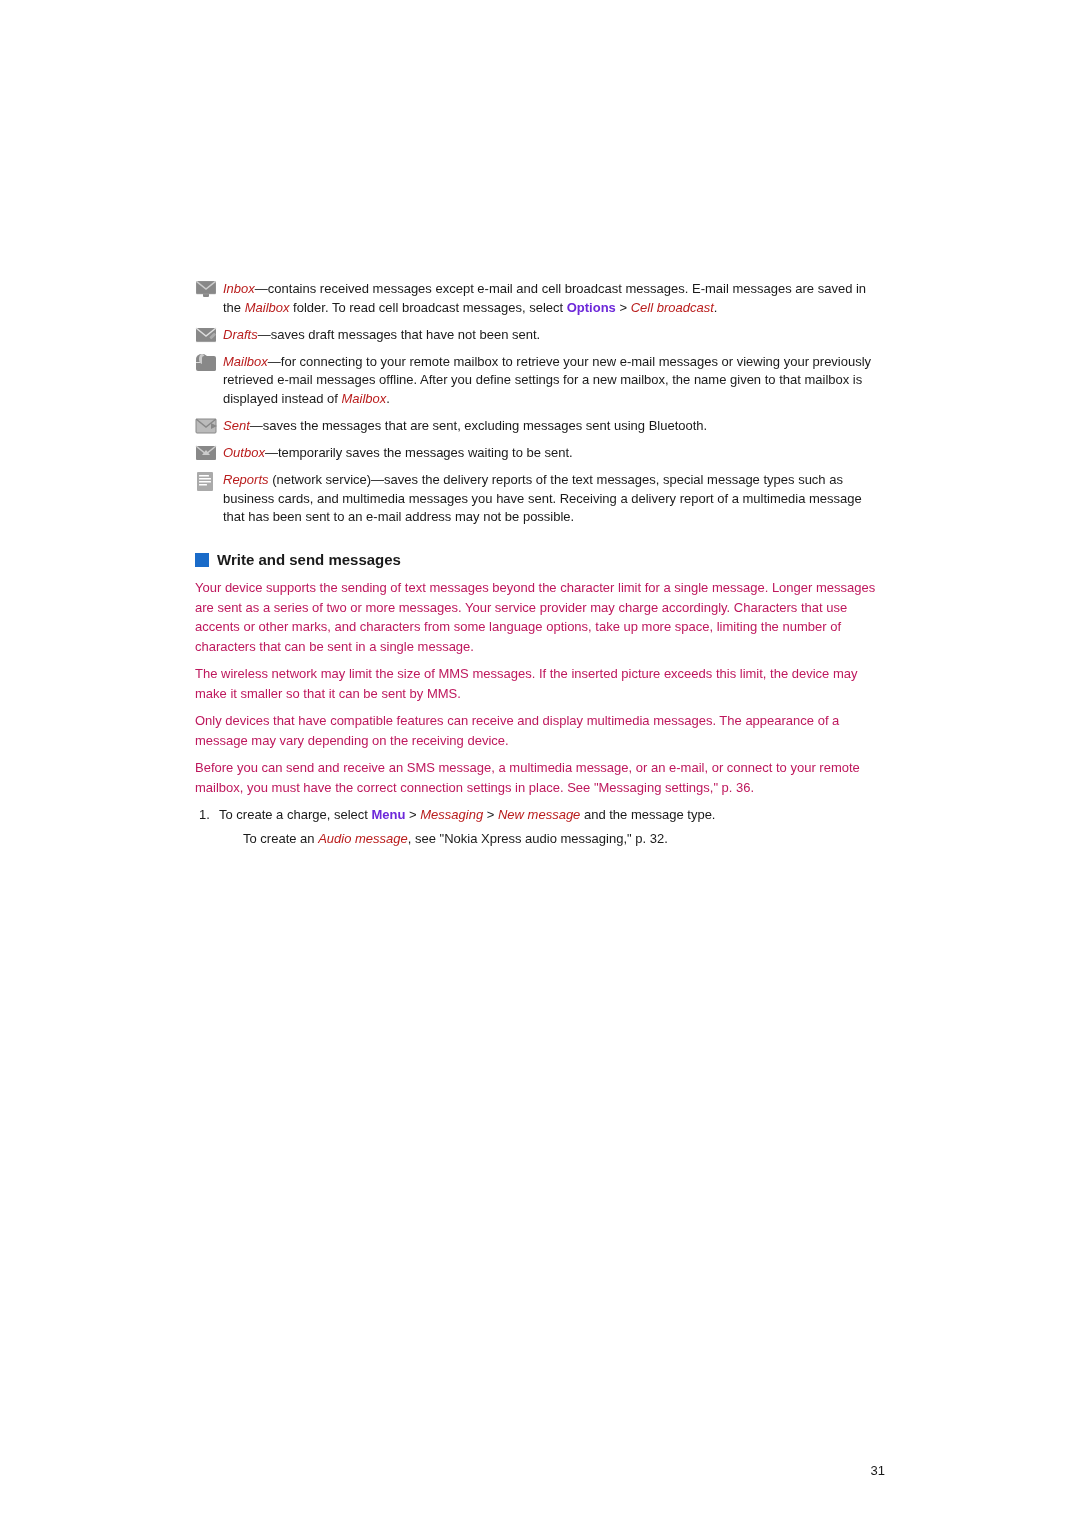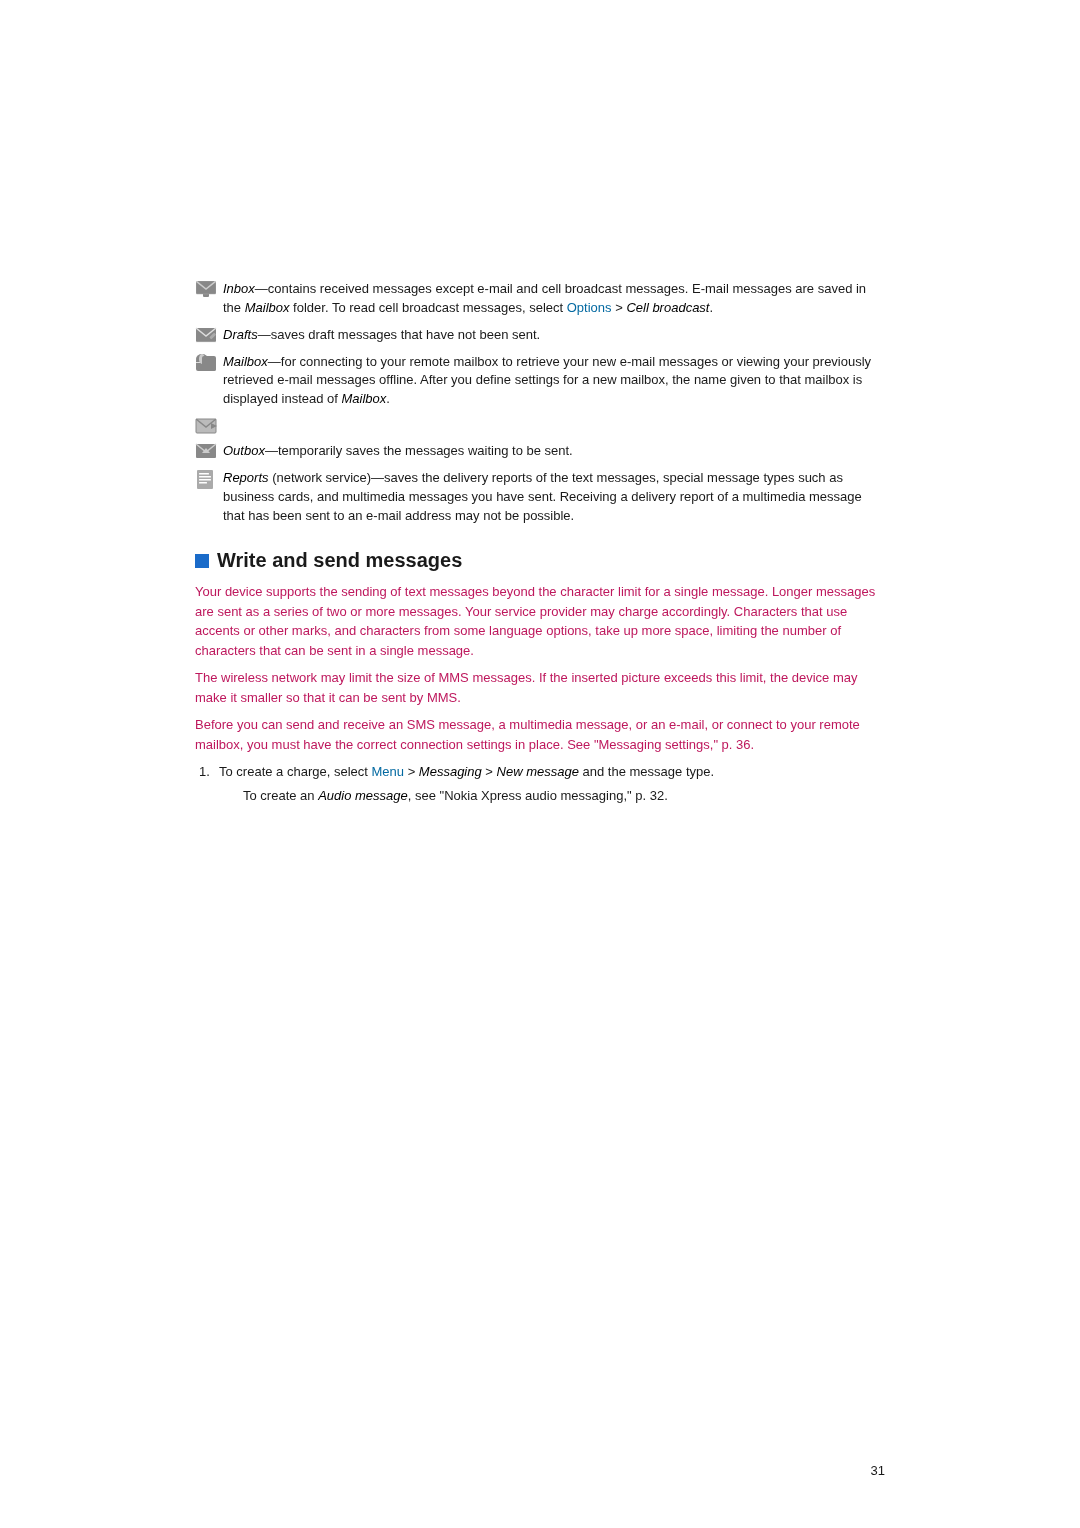--- a/index.html
+++ b/index.html
@@ -43,27 +43,27 @@
       min-width: 22px;
       margin-right: 6px;
       margin-top: 1px;
       display: flex;
       align-items: center;
       justify-content: center;
     }
 
     .text-italic-blue {
       font-style: italic;
-      color: #000000;
+      color: #b91c1c;
       text-decoration: none;
     }
 
     .text-bold-blue {
-      font-weight: normal;
-      color: #0369a1;
+      font-weight: bold;
+      color: #6d28d9;
       text-decoration: none;
     }
 
     .text-normal {
       line-height: 1.45;
     }
 
     .section-header {
       display: flex;
       align-items: center;
@@ -73,21 +73,21 @@
 
     .section-header-square {
       width: 14px;
       height: 14px;
       background: #1a6bc9;
       margin-right: 8px;
       min-width: 14px;
     }
 
     .section-header-title {
-      font-size: 20px;
+      font-size: 15px;
       font-weight: bold;
       color: #1a1a1a;
     }
 
     .paragraph {
       line-height: 1.5;
       margin-bottom: 8px;
       font-size: 13px;
       color: #be185d;
     }
@@ -181,20 +181,23 @@
     </div>
 
     <div class="list-item">
       <div class="list-item-icon">
         <svg width="22" height="16" viewBox="0 0 22 16">
           <rect x="1" y="1" width="20" height="14" rx="1" fill="#bbb" stroke="#888" stroke-width="1"></rect>
           <polyline points="1,1 11,9 21,1" fill="none" stroke="#888" stroke-width="1.5"></polyline>
 
           <polygon points="16,5 22,8 16,11" fill="#888"></polygon>
         </svg>
+      </div>
+      <div class="text-normal">
+        <span class="text-italic-blue">Sent</span><span>—saves the messages that are sent, excluding messages sent using Bluetooth.</span>
       </div>
     </div>
 
     <div class="list-item">
       <div class="list-item-icon">
         <svg width="22" height="16" viewBox="0 0 22 16">
           <rect x="1" y="1" width="20" height="14" rx="1" fill="#888"></rect>
           <polyline points="1,1 11,9 21,1" fill="none" stroke="#ccc" stroke-width="1.5"></polyline>
 
           <polygon points="11,5 15,10 7,10" fill="#ccc"></polygon>
@@ -220,20 +223,21 @@
       </div>
     </div>
 
     <div class="section-header">
       <div class="section-header-square"></div>
       <span class="section-header-title">Write and send messages</span>
     </div>
 
     <p class="paragraph">Your device supports the sending of text messages beyond the character limit for a single message. Longer messages are sent as a series of two or more messages. Your service provider may charge accordingly. Characters that use accents or other marks, and characters from some language options, take up more space, limiting the number of characters that can be sent in a single message.</p>
     <p class="paragraph">The wireless network may limit the size of MMS messages. If the inserted picture exceeds this limit, the device may make it smaller so that it can be sent by MMS.</p>
+    <p class="paragraph">Only devices that have compatible features can receive and display multimedia messages. The appearance of a message may vary depending on the receiving device.</p>
     <p class="paragraph">Before you can send and receive an SMS message, a multimedia message, or an e-mail, or connect to your remote mailbox, you must have the correct connection settings in place. See "Messaging settings," p. 36.</p>
 
     <div class="numbered-item">
       <span class="numbered-item-num">1.</span>
       <div class="numbered-item-text">
         <span>To create a charge, select </span><span class="text-bold-blue">Menu</span><span> &gt; </span><span class="text-italic-blue">Messaging</span><span> &gt; </span><span class="text-italic-blue">New message</span><span> and the message type.</span>
         <div class="sub-item">
           <span>To create an </span><span class="text-italic-blue">Audio message</span><span>, see "Nokia Xpress audio messaging," p. 32.</span>
         </div>
       </div>

